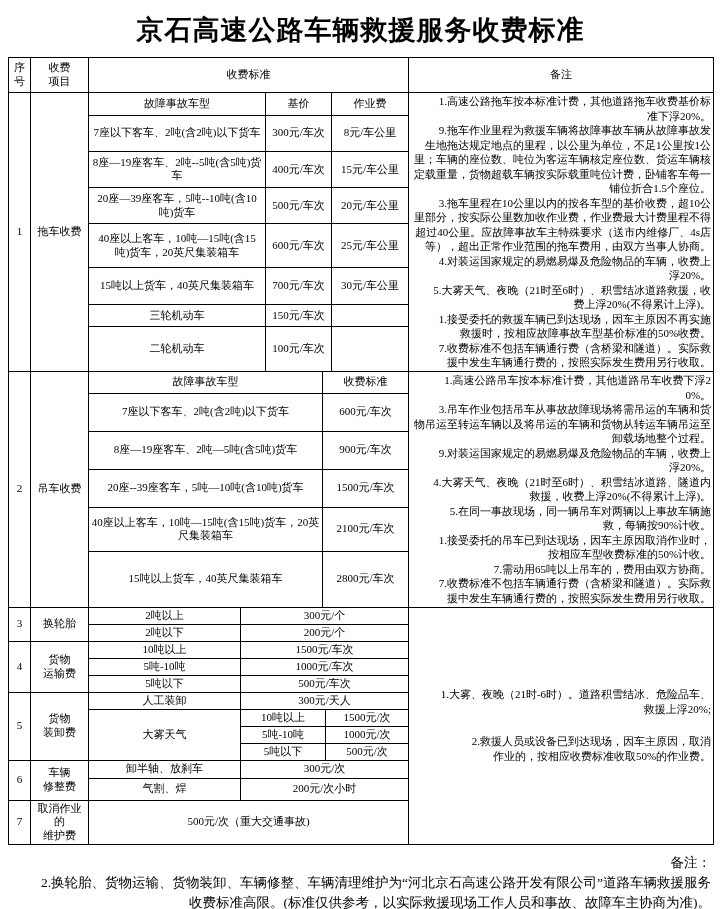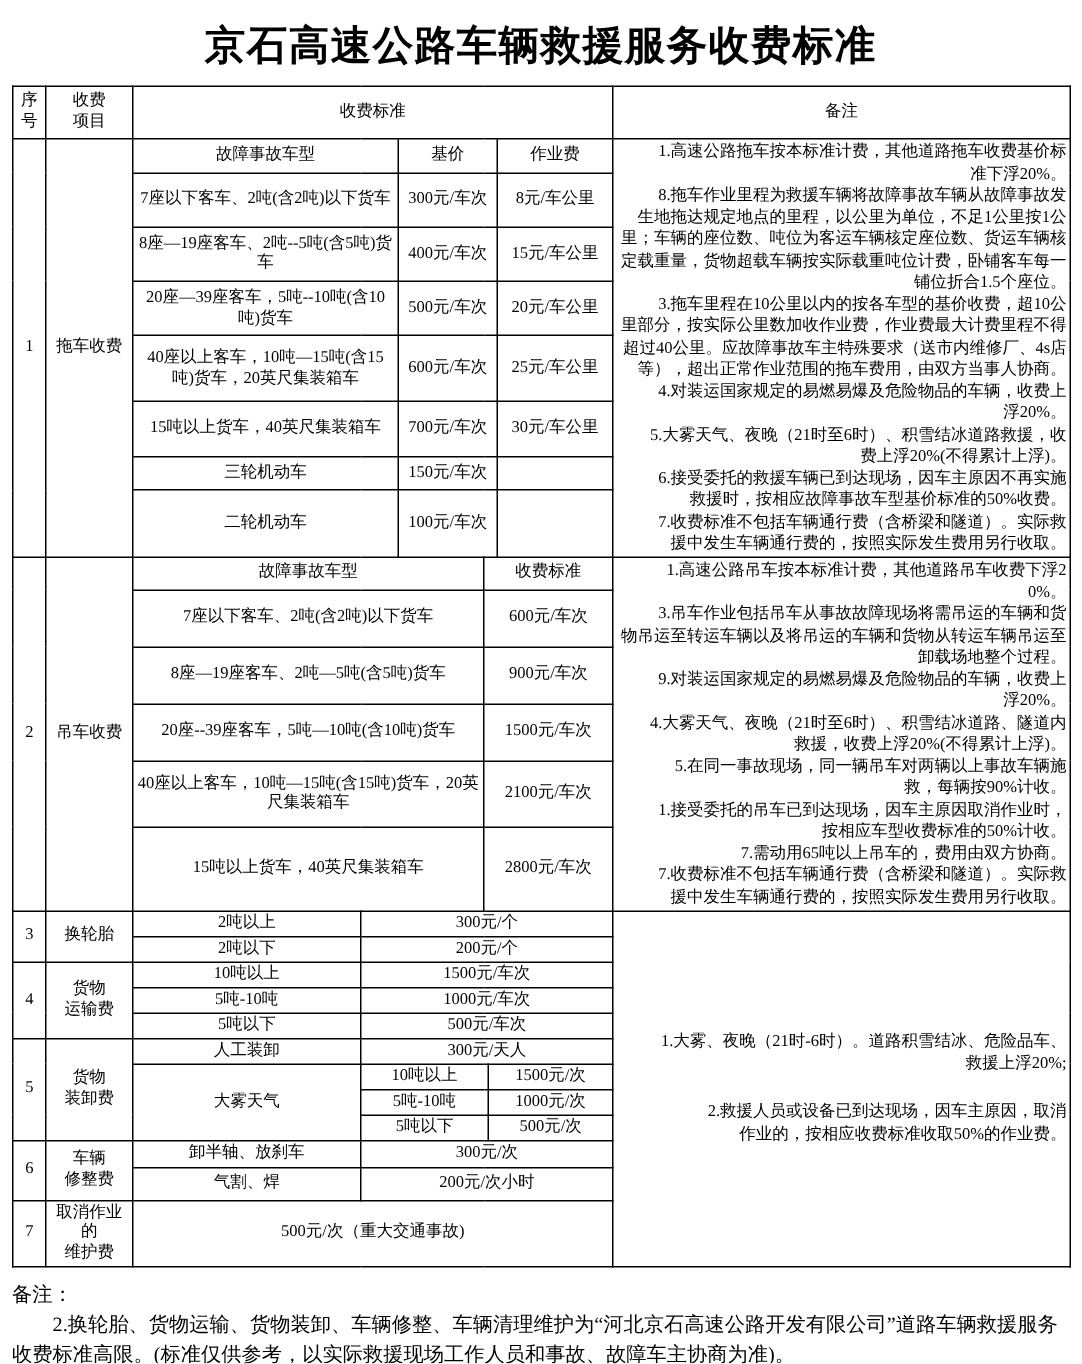--- a/index.html
+++ b/index.html
@@ -57,21 +57,21 @@
   
   tr.h35 { height: 35px; } tr.h22 { height: 22px; } tr.h43 { height: 43px; }
   tr.h38 { height: 38px; } tr.h44 { height: 44px; } tr.h56 { height: 56px; }
   tr.h17 { height: 17px; } tr.h16 { height: 16px; } tr.h18 { height: 18px; }
   tr.h25 { height: 25px; }
   .footnotes {
     margin: 8px 10px 0 8px;
     font-size: 13.5px;
     line-height: 1.5;
   }
-  .footnotes p { margin: 0; }
+  .footnotes p { margin: 0; text-align: right; }
   .footnotes p.fn-item { text-indent: 2em; }
 </style>
 </head>
 <body>
 
 <div class="page">
 
   <h1 class="doc-title">京石高速公路车辆救援服务收费标准</h1>
 
   <table class="fee-table">
@@ -98,25 +98,25 @@
     </tr>
 
     <tr class="h22">
       <td rowspan="8">1</td>
       <td rowspan="8" class="wrap">拖车收费</td>
       <td colspan="2">故障事故车型</td>
       <td colspan="3">基价</td>
       <td>作业费</td>
       <td rowspan="8" class="remark-cell">
         <p>1.高速公路拖车按本标准计费，其他道路拖车收费基价标准下浮20%。</p>
-        <p>8.拖车作业里程为救援车辆将故障事故车辆从故障事故发生地拖达规定地点的里程，以公里为单位，不足1公里按1公里；车辆的座位数、吨位为客运车辆核定座位数、货运车辆核定载重量，货物超载车辆按实际载重吨位计费，卧铺客车每一铺位折合1.5个座位。</p>
+        <p>9.拖车作业里程为救援车辆将故障事故车辆从故障事故发生地拖达规定地点的里程，以公里为单位，不足1公里按1公里；车辆的座位数、吨位为客运车辆核定座位数、货运车辆核定载重量，货物超载车辆按实际载重吨位计费，卧铺客车每一铺位折合1.5个座位。</p>
         <p>3.拖车里程在10公里以内的按各车型的基价收费，超10公里部分，按实际公里数加收作业费，作业费最大计费里程不得超过40公里。应故障事故车主特殊要求（送市内维修厂、4s店等），超出正常作业范围的拖车费用，由双方当事人协商。</p>
         <p>4.对装运国家规定的易燃易爆及危险物品的车辆，收费上浮20%。</p>
         <p>5.大雾天气、夜晚（21时至6时）、积雪结冰道路救援，收费上浮20%(不得累计上浮)。</p>
-        <p>6.接受委托的救援车辆已到达现场，因车主原因不再实施救援时，按相应故障事故车型基价标准的50%收费。</p>
+        <p>1.接受委托的救援车辆已到达现场，因车主原因不再实施救援时，按相应故障事故车型基价标准的50%收费。</p>
         <p>7.收费标准不包括车辆通行费（含桥梁和隧道）。实际救援中发生车辆通行费的，按照实际发生费用另行收取。</p>
       </td>
     </tr>
     <tr class="h35">
       <td colspan="2">7座以下客车、2吨(含2吨)以下货车</td>
       <td colspan="3">300元/车次</td>
       <td>8元/车公里</td>
     </tr>
     <tr class="h35">
       <td colspan="2">8座—19座客车、2吨--5吨(含5吨)货车</td>

